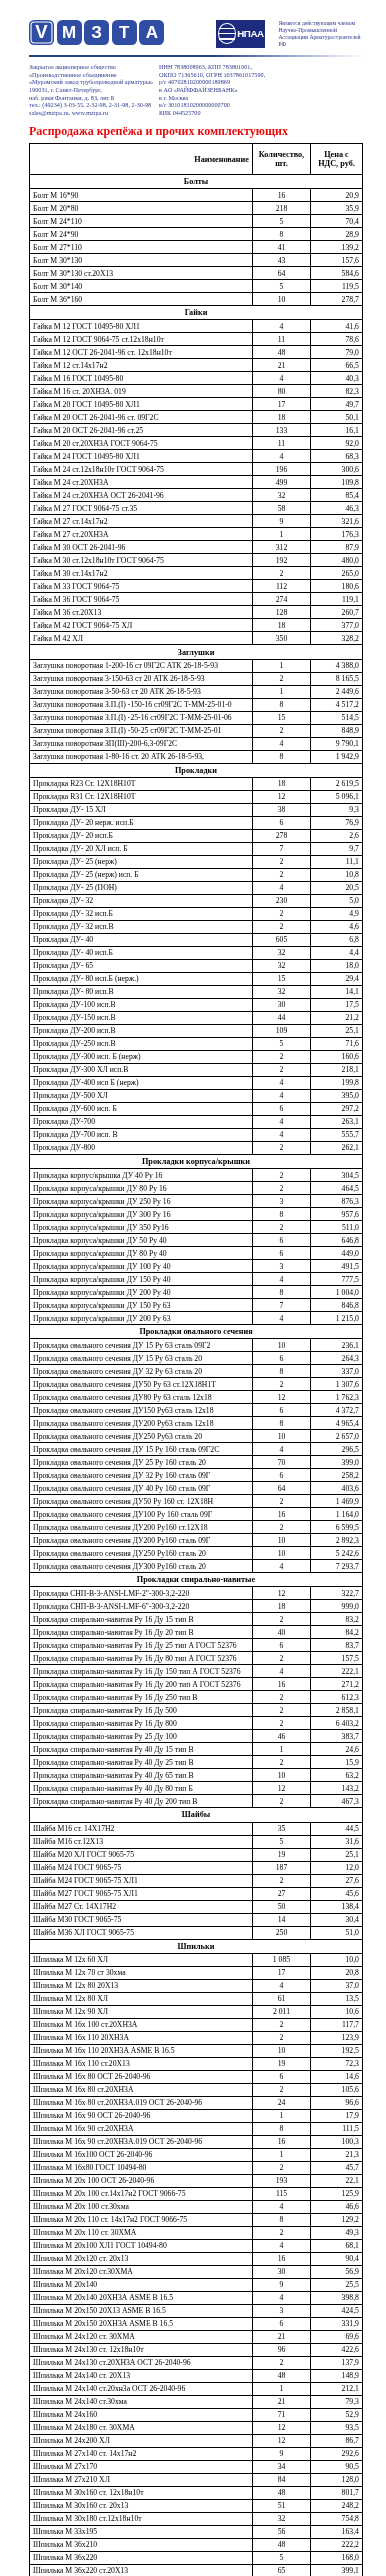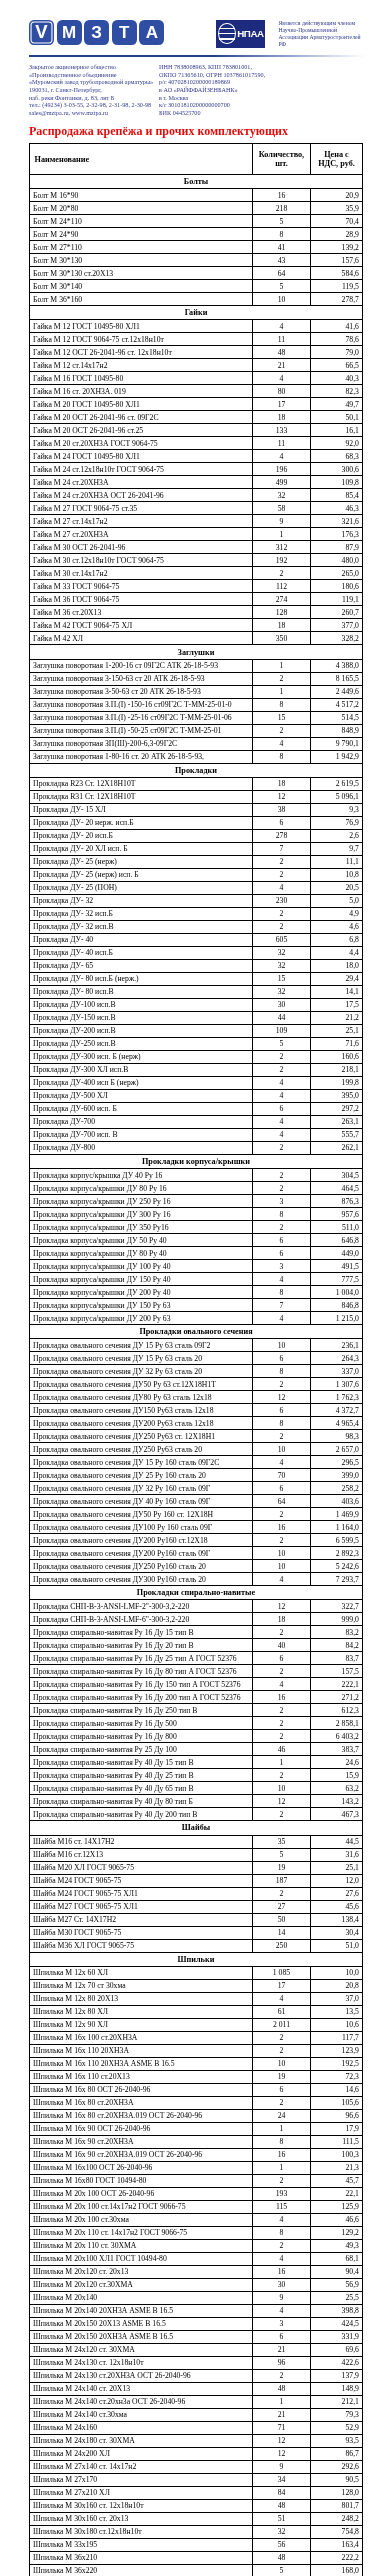--- a/index.html
+++ b/index.html
@@ -39,21 +39,21 @@
 
   
   table.price{border-collapse:collapse;margin-left:29px;width:333px;
               border:1px solid #000;table-layout:fixed;}
   table.price col.c-name{width:223px;}
   table.price col.c-qty{width:58px;}
   table.price col.c-price{width:52px;}
   table.price th,table.price td{border:0.5px solid #000;font-size:7.7px;
               padding:1.5px 3.1px;overflow:hidden;}
   table.price thead th{font-size:8.2px;font-weight:bold;height:27px;text-align:center;}
-  table.price thead th.h-name{text-align:left;padding-left:4.6px;}
+  table.price thead th.h-name{text-align:right;padding-left:4.6px;}
   td.cell-name{text-align:left;padding-left:4.6px;white-space:nowrap;}
   td.cell-qty{text-align:center;}
   td.cell-price{text-align:right;padding-right:4.6px;}
   tr.section-row td{font-size:8.2px;font-weight:bold;text-align:center;padding:2.1px 0;}
 </style>
 </head>
 <body>
 
 <div class="page">
 
@@ -583,25 +583,20 @@
           <td class="cell-name">Прокладка овального сечения ДУ150 Ру63 сталь 12х18</td>
           <td class="cell-qty">6</td>
           <td class="cell-price">4 372,7</td>
         </tr>
         <tr>
           <td class="cell-name">Прокладка овального сечения ДУ200 Ру63 сталь 12х18</td>
           <td class="cell-qty">8</td>
           <td class="cell-price">4 965,4</td>
         </tr>
         <tr>
-          <td class="cell-name">Прокладка овального сечения ДУ250 Ру63 ст. 12Х18Н1</td>
-          <td class="cell-qty">2</td>
-          <td class="cell-price">98,3</td>
-        </tr>
-        <tr>
           <td class="cell-name">Прокладка овального сечения ДУ250 Ру63 сталь 20</td>
           <td class="cell-qty">10</td>
           <td class="cell-price">2 657,0</td>
         </tr>
         <tr>
           <td class="cell-name">Прокладка овального сечения ДУ 15 Ру 160 сталь 09Г2С</td>
           <td class="cell-qty">4</td>
           <td class="cell-price">296,5</td>
         </tr>
         <tr>

